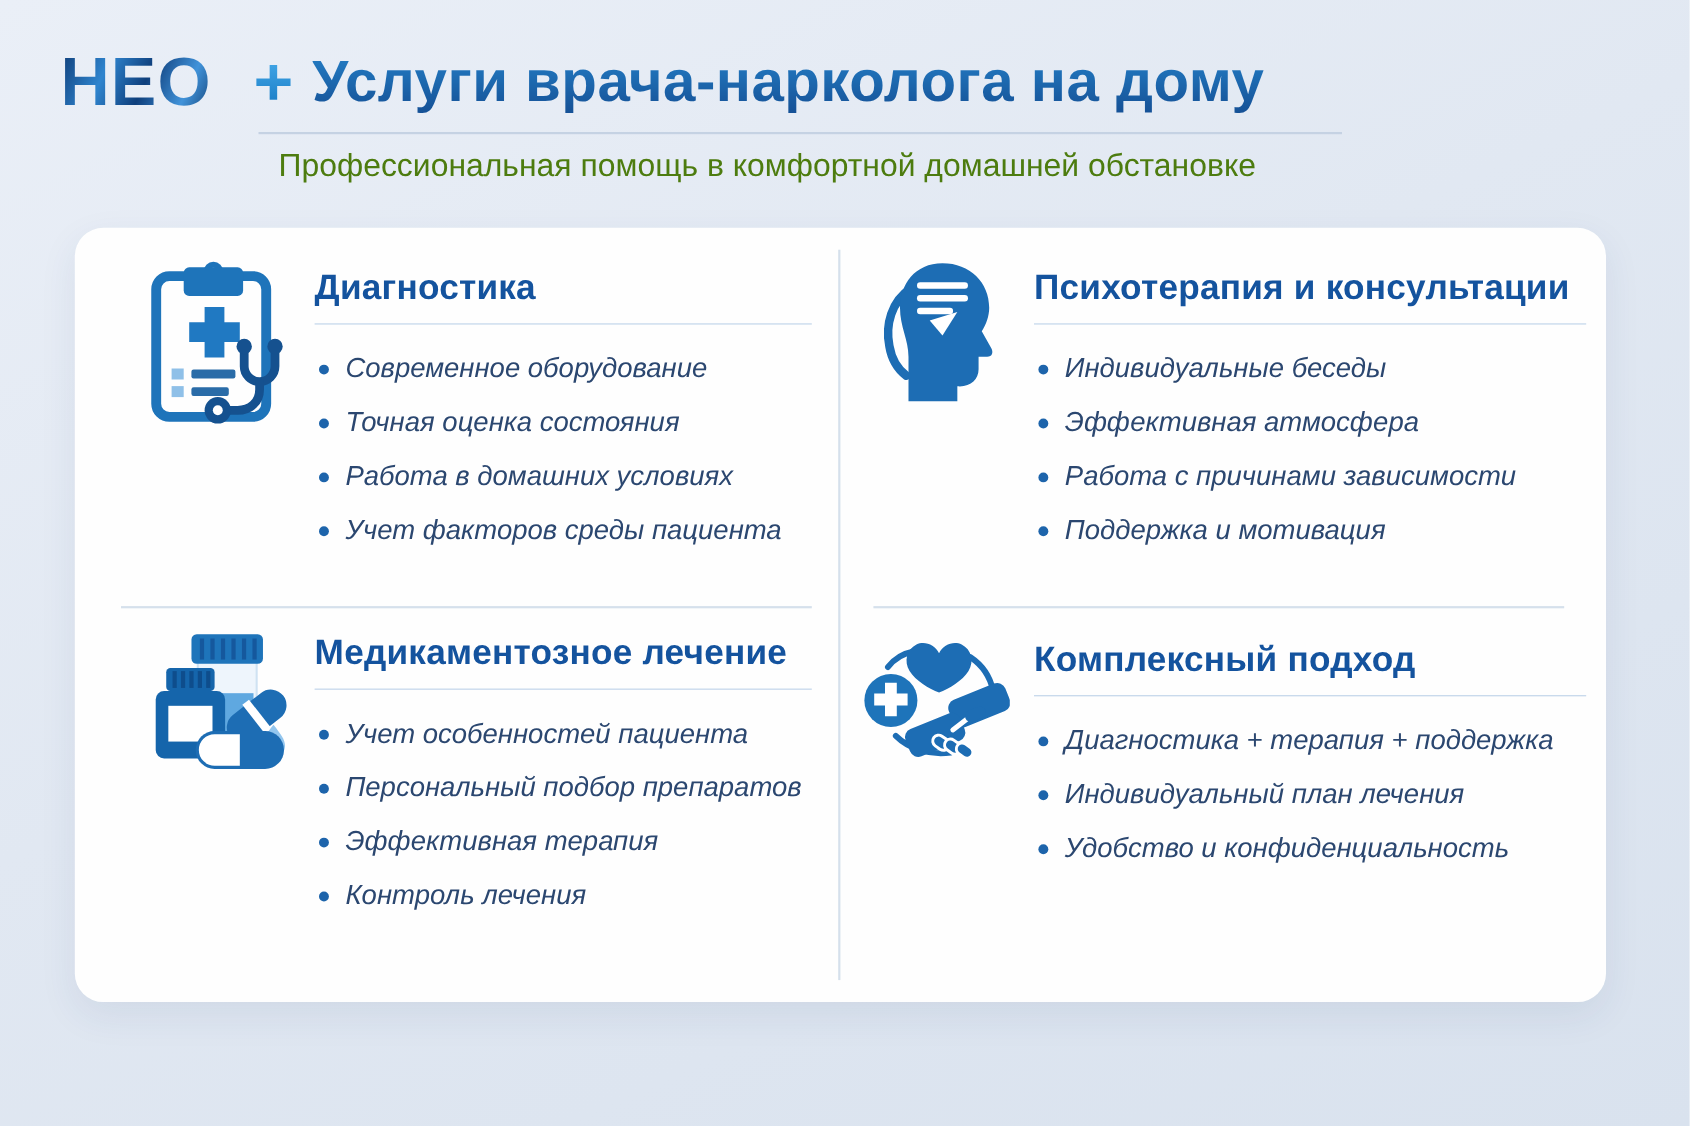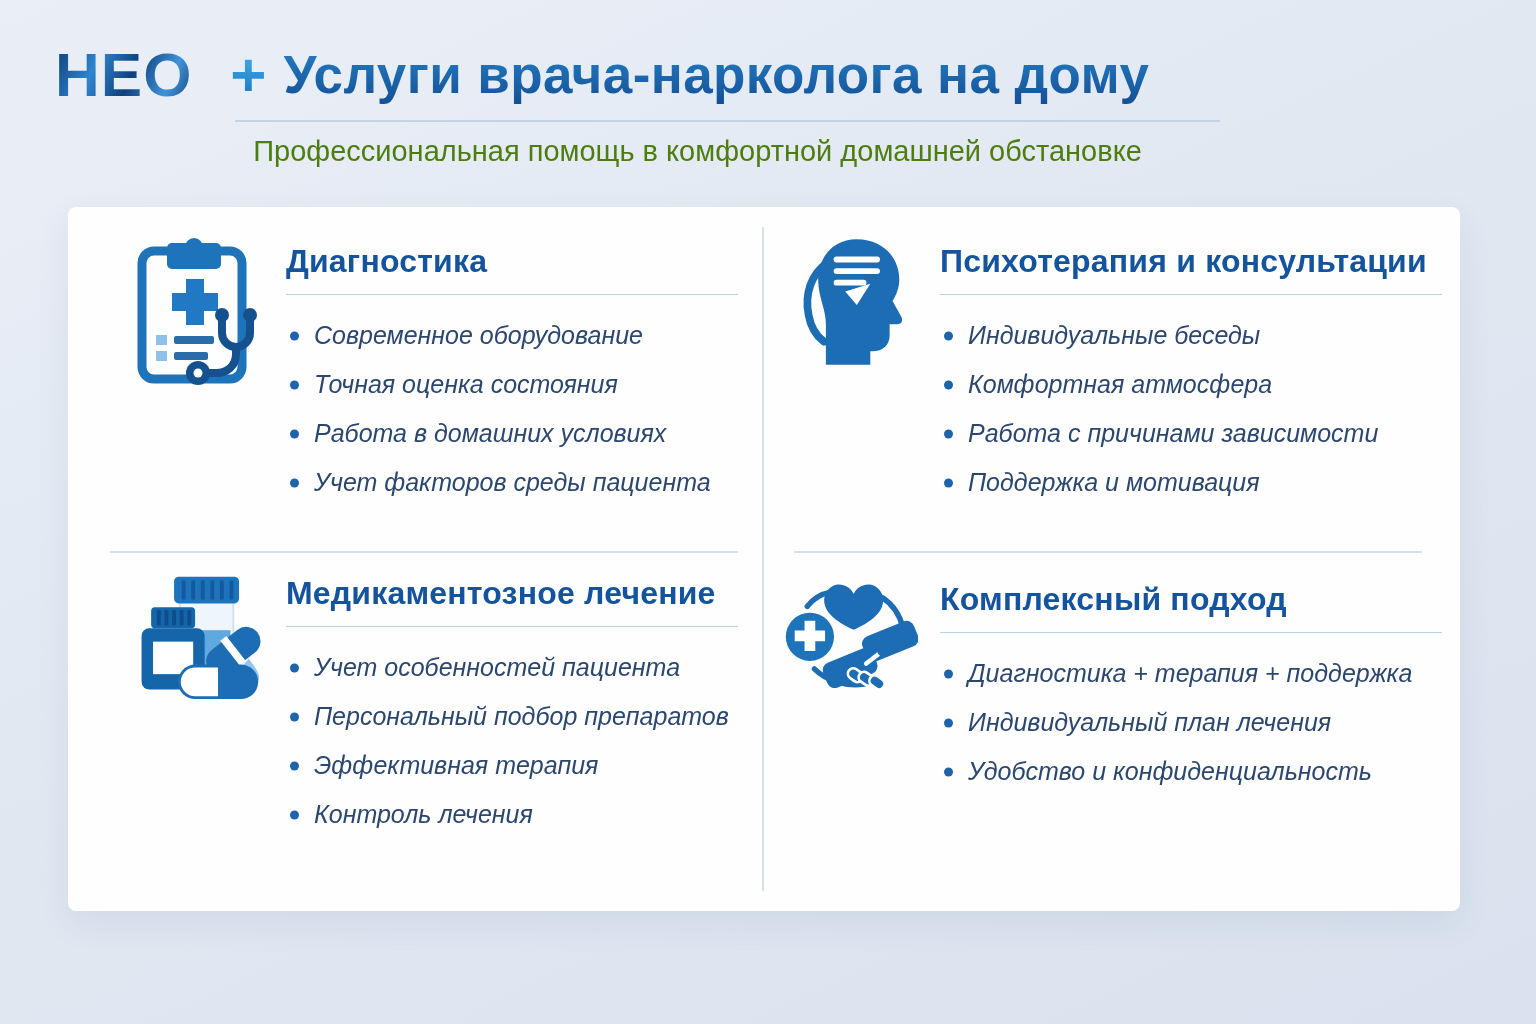--- a/index.html
+++ b/index.html
@@ -16,21 +16,21 @@
   .logo-plus{ background:linear-gradient(180deg,#4cb1f0 0%,#1173bd 100%);
     -webkit-background-clip:text; background-clip:text; color:transparent; margin-left:2px; }
   .page-title { font-size:53px; font-weight:700; letter-spacing:.4px; line-height:1.1;
     background:linear-gradient(180deg,#2176bd 20%,#155095 100%);
     -webkit-background-clip:text; background-clip:text; color:transparent; }
   .header-underline { height:1.5px; background:#c5d2e3; margin:14px 0 0 180px; }
   .page-subtitle { margin:13px 0 0 120px; text-align:center; font-size:29px; color:#4d7c0f; }
 
   
   .card { position:absolute; left:68px; top:207px; width:1392px; height:704px;
-    background:#fefefe; border-radius:8px; box-shadow:0 12px 34px rgba(40,70,120,.08); }
+    background:#fefefe; border-radius:26px; box-shadow:0 12px 34px rgba(40,70,120,.08); }
   .v-divider { position:absolute; left:694px; top:20px; width:1.5px; height:664px; background:#d5e0ec; }
   .h-divider { position:absolute; top:344px; height:1.5px; background:#d5e0ec; }
   .h-divider.left  { left:42px;  width:628px; }
   .h-divider.right { left:726px; width:628px; }
 
   
   .quadrant { position:absolute; display:flex; gap:22px; }
   #q1 { left:62px;  top:22px;  width:608px; }
   #q2 { left:716px; top:22px;  width:658px;justify-content:flex-end; }
   #q3 { left:62px;  top:354px; width:608px; }
@@ -105,21 +105,21 @@
         <path d="M52 58 L78 50 L64 72 Z" fill="#fff"></path>
         <rect x="40" y="22" width="48" height="6" rx="3" fill="#fff"></rect>
         <rect x="40" y="34" width="48" height="6" rx="3" fill="#fff"></rect>
         <rect x="40" y="46" width="34" height="6" rx="3" fill="#fff"></rect>
       </svg>
     </div>
     <div class="content">
       <h2 class="service-title">Психотерапия и консультации</h2>
       <ul class="bullets">
           <li class="bullet-item">Индивидуальные беседы</li>
-          <li class="bullet-item">Комфортная атмосфера</li>
+          <li class="bullet-item">Эффективная атмосфера</li>
           <li class="bullet-item">Работа с причинами зависимости</li>
           <li class="bullet-item">Поддержка и мотивация</li>
         </ul>
     </div>
   </section>
 
   <section class="quadrant" id="q3">
     <div class="icon-wrap">
       <svg viewBox="0 0 136 140" width="130" height="134">
         <rect x="50" y="34" width="56" height="76" rx="4" fill="#eef5fc" stroke="#cfe2f2" stroke-width="2"></rect>

